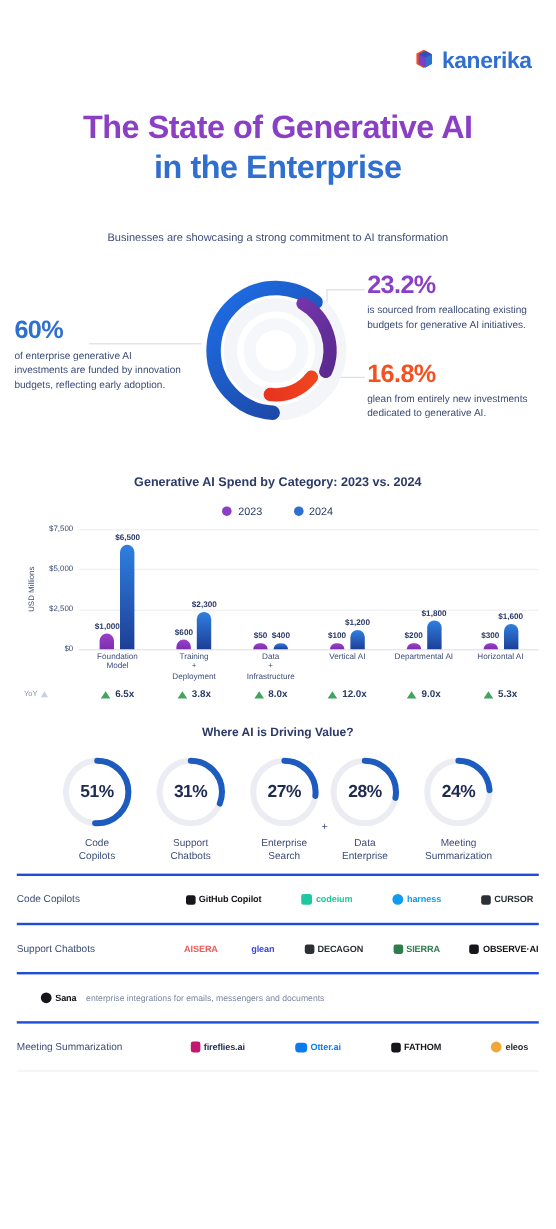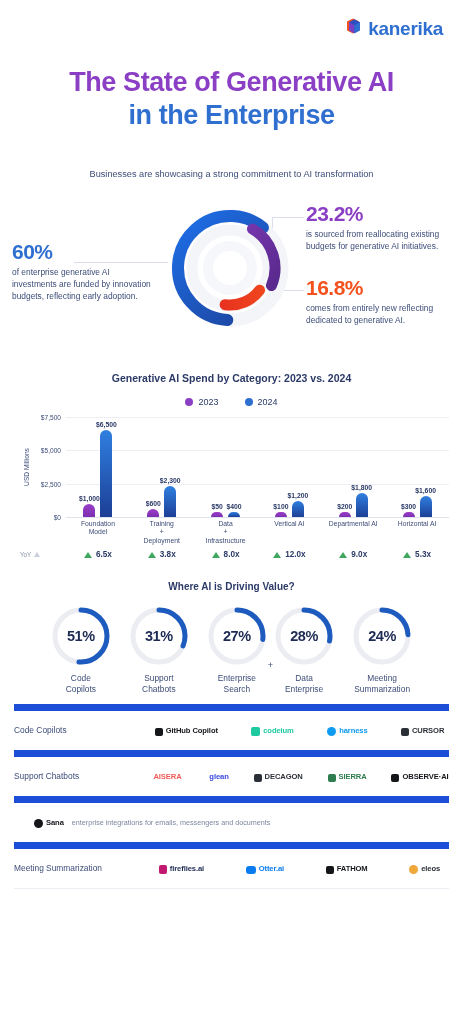--- a/index.html
+++ b/index.html
@@ -5,21 +5,21 @@
   html,body{margin:0;padding:0;}
   body{
     width:463px;height:1024px;overflow:hidden;background:#ffffff;
     font-family:"Liberation Sans", sans-serif;
     color:#2b3a67;-webkit-font-smoothing:antialiased;
   }
   .page{position:relative;width:463px;height:1024px;}
 
   
   .logo-row{display:flex;justify-content:flex-end;align-items:center;padding:17px 20px 0 0;}
-  .logo{display:flex;align-items:center;gap:6px;}
+  .logo{display:flex;align-items:center;gap:6px;margin-top:23px;}
   .logo-text{font-size:19px;font-weight:700;color:#2f6fd0;letter-spacing:-.3px;}
 
   .title{
     margin:26px 0 0 0;text-align:center;font-size:27px;line-height:1.22;
     font-weight:700;letter-spacing:-.4px;
   }
   .t-line1{color:#8b3fc4;display:block;}
   .t-line2{color:#2f6fd0;display:block;}
 
   .subtitle{
@@ -81,21 +81,21 @@
   .gauge-pct{
     position:absolute;inset:0;display:flex;align-items:center;justify-content:center;
     font-size:14.5px;font-weight:700;color:#1d2a52;letter-spacing:-.4px;
   }
   .gauge-label{margin-top:6px;text-align:center;font-size:8.4px;line-height:1.3;color:#3d4d78;}
   .plus-sep{align-self:center;font-size:9px;color:#3d4d78;margin:0 -8px;padding-top:30px;}
 
   
   .tools-title{text-align:center;font-size:9.6px;font-weight:700;color:#2b3a67;margin-top:22px;}
   .tools{margin:9px 14px 0 14px;}
-  .trow{display:flex;align-items:center;border-top:7px solid #1d4ed8;min-height:33px;padding:3px 0;}
+  .trow{display:flex;align-items:center;border-top:2px solid #1d4ed8;min-height:33px;padding:3px 0;}
   .trow:last-child{border-bottom:1px solid #eceef4;}
   .tcat{width:116px;font-size:8.4px;line-height:1.3;color:#3d4d78;flex:none;}
   .tlogos{flex:1;display:flex;align-items:center;justify-content:space-around;gap:4px;}
   .tlogo{display:flex;align-items:center;gap:3px;white-space:nowrap;padding-left:20px;}
   .tl-name{font-size:7.6px;font-weight:700;letter-spacing:-.1px;}
   .sana-note{font-size:7.2px;color:#7b86a0;font-weight:400;margin-left:5px;}
   .tlogos.left{justify-content:flex-start;}
 </style>
 </head>
 <body>
@@ -162,21 +162,21 @@
     <div class="callout c-left">
       <div class="big">60%</div>
       <div class="desc">of enterprise generative AI investments are funded by innovation budgets, reflecting early adoption.</div>
     </div>
     <div class="callout c-tr">
       <div class="big">23.2%</div>
       <div class="desc">is sourced from reallocating existing budgets for generative AI initiatives.</div>
     </div>
     <div class="callout c-br">
       <div class="big">16.8%</div>
-      <div class="desc">comes from entirely new reflecting dedicated to generative AI.</div>
+      <div class="desc">glean from entirely new investments dedicated to generative AI.</div>
     </div>
   </div>
 
   <div class="chart-title">Generative AI Spend by Category: 2023 vs. 2024</div>
 
   <div class="legend">
     <div class="legend-item">
       <span class="dot" style="background:#8b3fc4"></span>
       <span>2023</span>
     </div>

